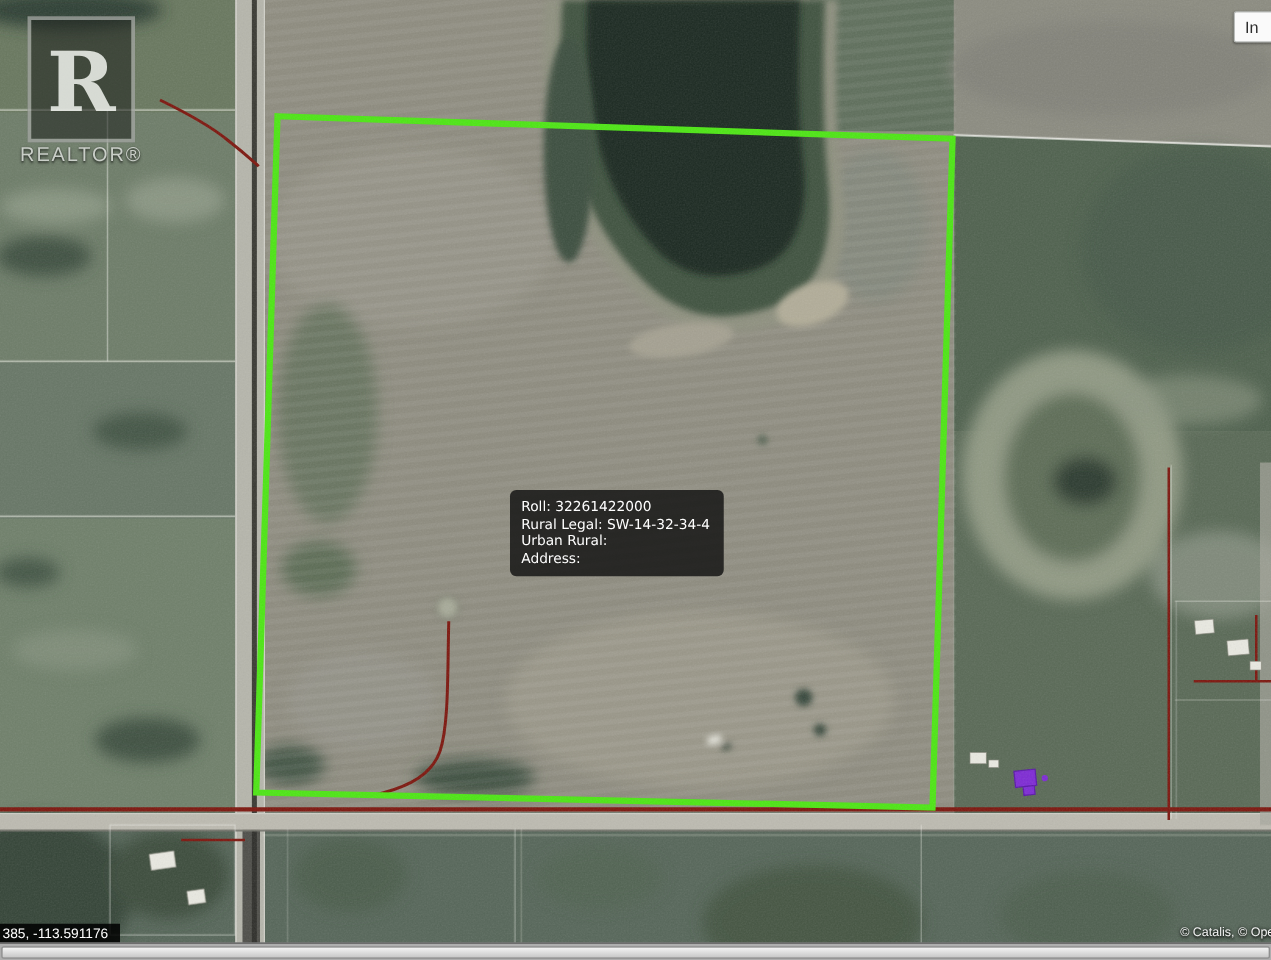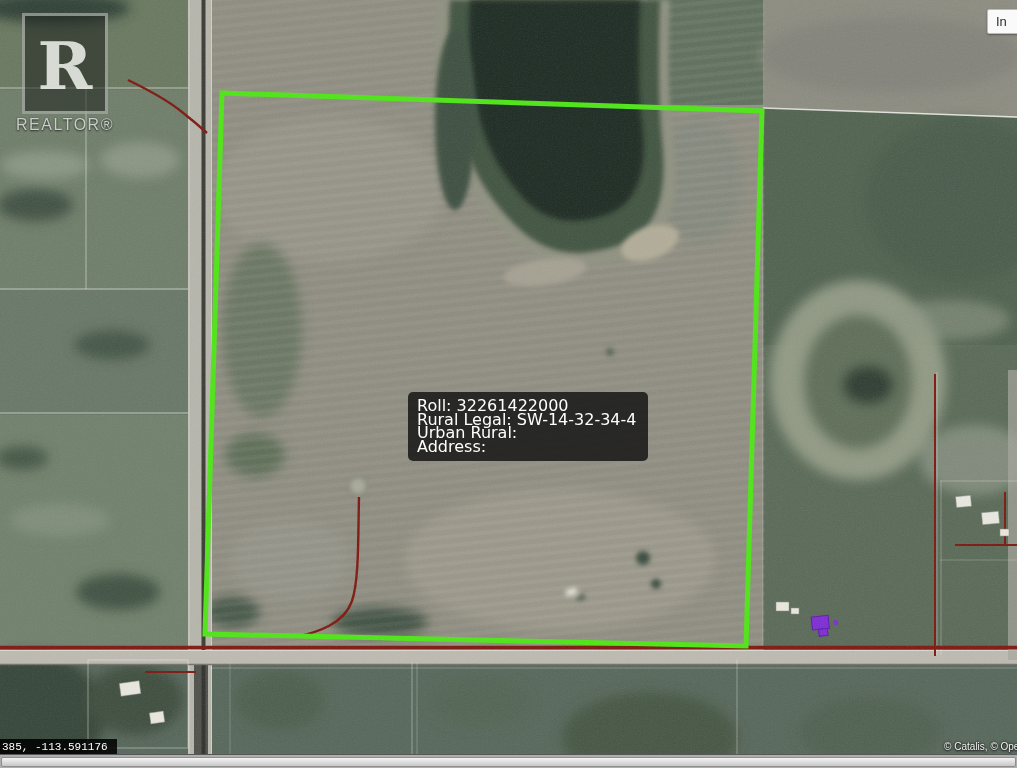--- a/index.html
+++ b/index.html
@@ -36,29 +36,29 @@
     box-shadow:0 1px 2px rgba(0,0,0,.35);
     font-family:"Liberation Sans",sans-serif;font-size:13px;color:#2d2d2d;
     text-align:left;padding:2px 8px;cursor:pointer;
   }
 
   
   .tooltip{
     position:absolute;left:408px;top:392px;
     background:var(--c-tooltip-bg,rgba(17,17,17,.82));
     color:#fff;border-radius:5px;padding:7px 11px 8px 9px;
-    font-family:"DejaVu Sans",sans-serif;font-size:16px;line-height:13.5px;
+    font-family:"DejaVu Sans",sans-serif;font-size:11px;line-height:13.5px;
     white-space:nowrap;pointer-events:none;
   }
 
   
   .coords{
     position:absolute;left:0;bottom:12px;
     background:var(--c-overlay-bg,rgba(0,0,0,.85));color:#fff;
-    font-family:Liberation Mono, monospace;font-size:11px;
+    font-family:Liberation Sans, sans-serif;font-size:11px;
     padding:2px 9px 3px 2px;white-space:nowrap;
   }
   .attribution{
     position:absolute;right:-8px;bottom:16px;
     color:#f3f3f3;font-size:10px;font-family:"Liberation Sans",sans-serif;
     text-shadow:0 0 3px rgba(0,0,0,.95),0 1px 2px rgba(0,0,0,.8);
     white-space:nowrap;
   }
 
   

